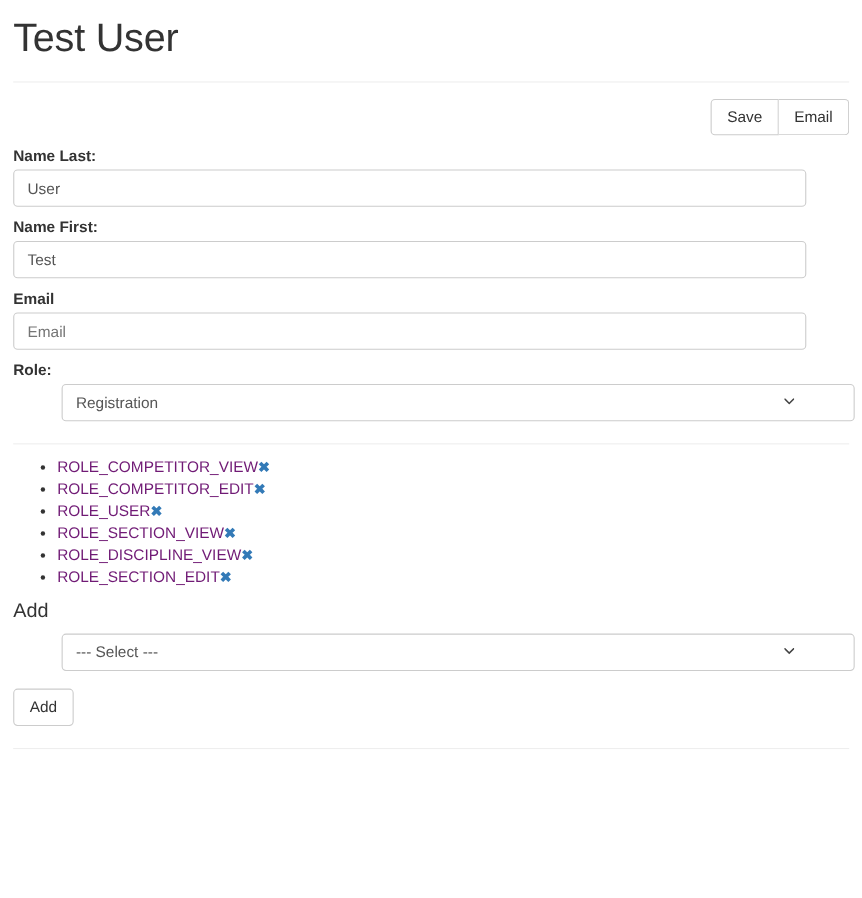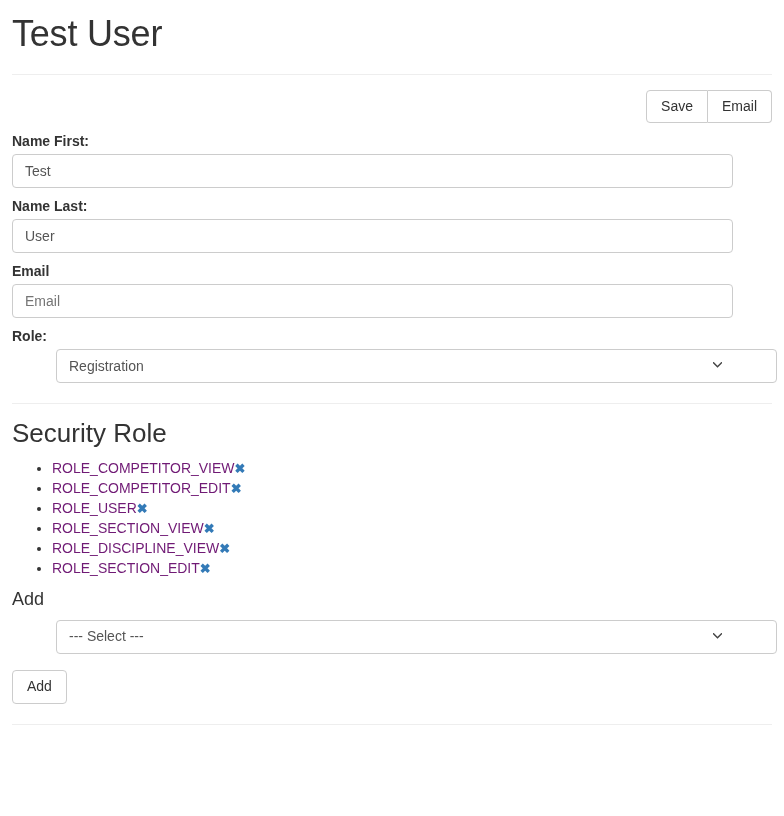--- a/index.html
+++ b/index.html
@@ -210,27 +210,27 @@
 
 
   <div class="toolbar">
     <div class="btn-group">
       <button type="button" class="btn">Save</button>
       <button type="button" class="btn">Email</button>
     </div>
   </div>
 
   <div class="form-group">
+    <label class="form-label">Name Last:</label>
+    <input class="form-control" type="text" value="User" style="">
+  </div>
+
+  <div class="form-group">
     <label class="form-label">Name First:</label>
     <input class="form-control" type="text" value="Test" style="">
-  </div>
-
-  <div class="form-group">
-    <label class="form-label">Name Last:</label>
-    <input class="form-control" type="text" value="User" style="">
   </div>
 
   <div class="form-group">
     <label class="form-label">Email</label>
     <input class="form-control is-placeholder" type="text" placeholder="Email" style="">
   </div>
 
   <div class="form-group">
     <label class="form-label">Role:</label>
     <div class="select-wrap">
@@ -240,21 +240,20 @@
       <span class="chevron">
         <svg viewBox="0 0 10 6" width="9" height="6" aria-hidden="true">
           <path d="M0.6 0.6 L5 5 L9.4 0.6" fill="none" stroke="#444444" stroke-width="1.6" stroke-linecap="square"></path>
         </svg>
       </span>
     </div>
   </div>
 
   <hr class="section-rule">
 
-  <h2 class="section-title">Security Role</h2>
 
   <ul class="role-list">
     <li><span class="role-name">ROLE_COMPETITOR_VIEW</span><a href="#" class="remove-icon">✖</a></li>
     <li><span class="role-name">ROLE_COMPETITOR_EDIT</span><a href="#" class="remove-icon">✖</a></li>
     <li><span class="role-name">ROLE_USER</span><a href="#" class="remove-icon">✖</a></li>
     <li><span class="role-name">ROLE_SECTION_VIEW</span><a href="#" class="remove-icon">✖</a></li>
     <li><span class="role-name">ROLE_DISCIPLINE_VIEW</span><a href="#" class="remove-icon">✖</a></li>
     <li><span class="role-name">ROLE_SECTION_EDIT</span><a href="#" class="remove-icon">✖</a></li>
   </ul>
 

